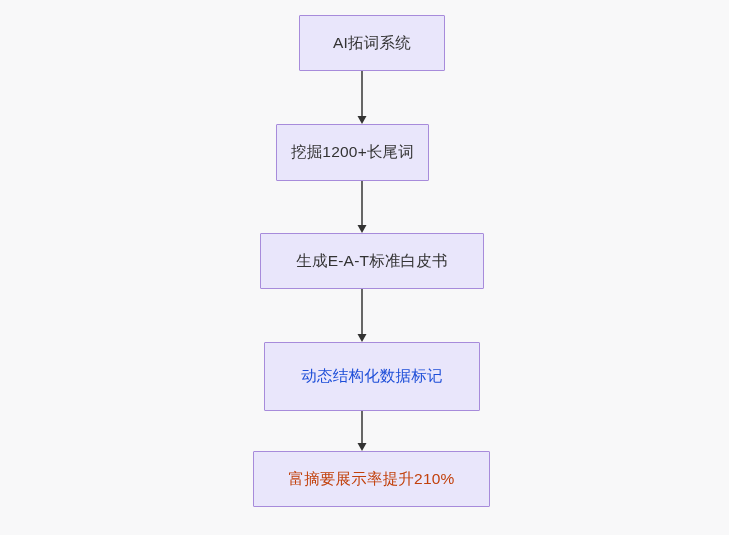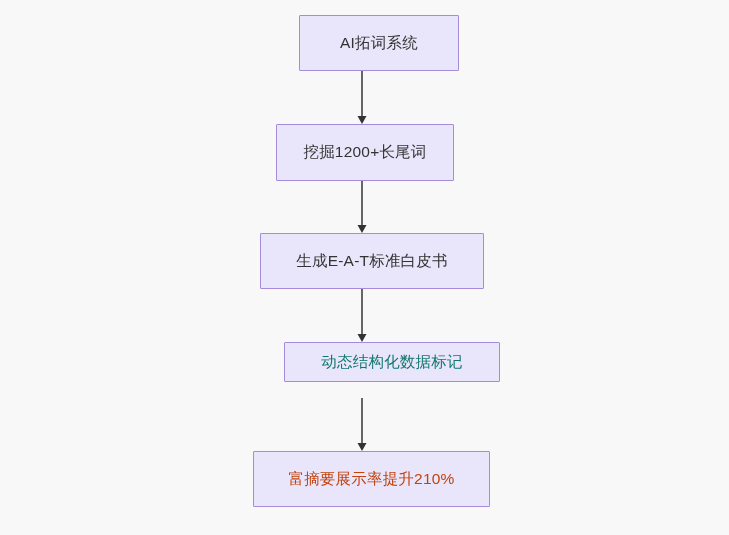--- a/index.html
+++ b/index.html
@@ -68,28 +68,28 @@
         <line x1="10" y1="0" x2="10" y2="46" stroke="#666666" stroke-width="2"></line>
         <polygon points="5.5,45 14.5,45 10,53" fill="#333333"></polygon>
       </svg>
     </div>
     <div class="connector" style="left: 352px; top: 398px; height: 53px;">
       <svg width="20" height="53" viewBox="0 0 20 53">
         <line x1="10" y1="0" x2="10" y2="46" stroke="#666666" stroke-width="2"></line>
         <polygon points="5.5,45 14.5,45 10,53" fill="#333333"></polygon>
       </svg>
     </div>
-    <div class="node" style="left: 299px; top: 15px; width: 160px; height: 56px; background: rgb(233, 230, 251); border-color: rgb(167, 139, 219); color: rgb(51, 51, 51);">
+    <div class="node" style="left: 299px; top: 15px; width: 146px; height: 56px; background: rgb(233, 230, 251); border-color: rgb(167, 139, 219); color: rgb(51, 51, 51);">
       <span class="node-label">AI拓词系统</span>
     </div>
-    <div class="node" style="left: 276px; top: 124px; width: 178px; height: 57px; background: rgb(233, 230, 251); border-color: rgb(167, 139, 219); color: rgb(51, 51, 51);">
+    <div class="node" style="left: 276px; top: 124px; width: 153px; height: 57px; background: rgb(233, 230, 251); border-color: rgb(167, 139, 219); color: rgb(51, 51, 51);">
       <span class="node-label">挖掘1200+长尾词</span>
     </div>
     <div class="node" style="left: 260px; top: 233px; width: 224px; height: 56px; background: rgb(233, 230, 251); border-color: rgb(167, 139, 219); color: rgb(51, 51, 51);">
       <span class="node-label">生成E-A-T标准白皮书</span>
     </div>
-    <div class="node" style="left: 264px; top: 342px; width: 216px; height: 40px; background: rgb(233, 230, 251); border-color: rgb(167, 139, 219); color: #0f766e; margin-left: 20px;">
+    <div class="node" style="left: 264px; top: 342px; width: 216px; height: 69px; background: rgb(233, 230, 251); border-color: rgb(167, 139, 219); color: #1d4ed8;">
       <span class="node-label">动态结构化数据标记</span>
     </div>
     <div class="node" style="left: 253px; top: 451px; width: 237px; height: 56px; background: rgb(233, 230, 251); border-color: rgb(167, 139, 219); color: #c2410c;">
       <span class="node-label">富摘要展示率提升210%</span>
     </div>
   </div>
 
 </body></html>

